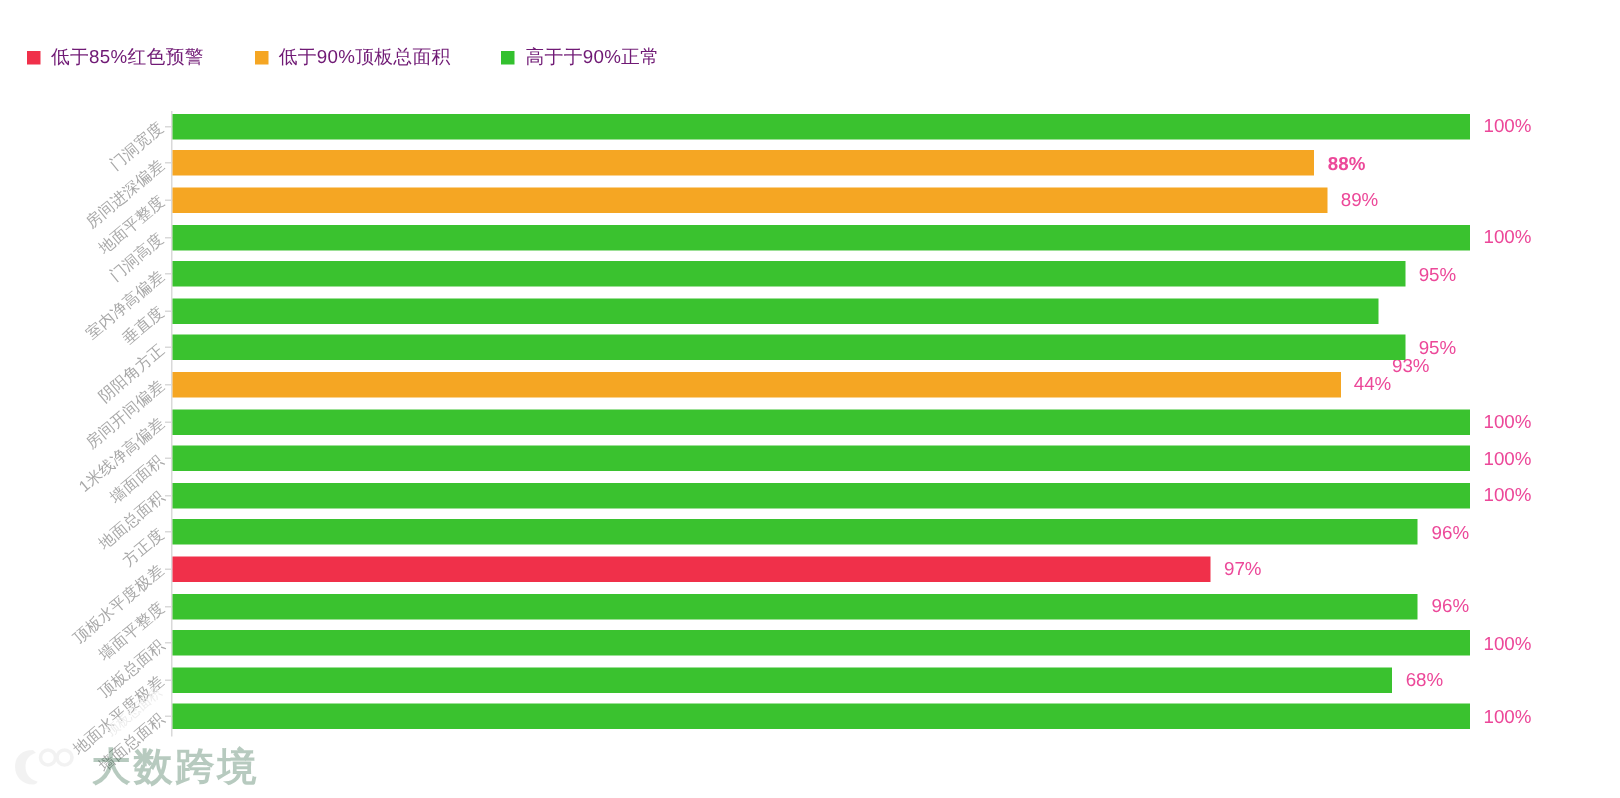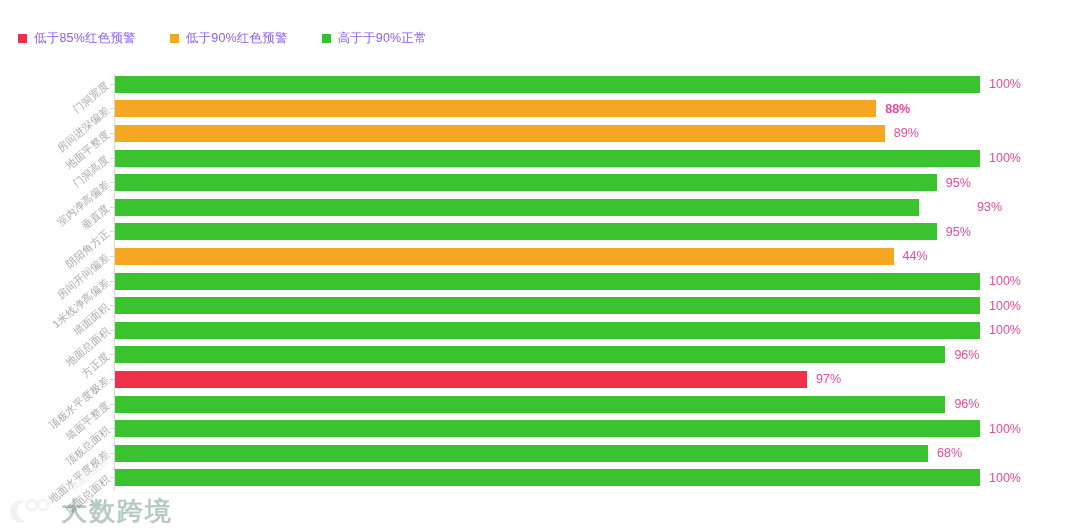--- a/index.html
+++ b/index.html
@@ -32,21 +32,21 @@
     white-space: nowrap;
   }
   .legend-swatch {
     width: 9px;
     height: 9px;
     display: inline-block;
     flex: 0 0 auto;
   }
   .legend-label {
     font-size: 12.5px;
-    color: #8b5cf6;
+    color: #701a75;
     line-height: 1;
     letter-spacing: .2px;
   }
 
   
   .chart {
     position: absolute;
     left: 0;
     top: 62px;
     width: 1080px;
@@ -159,21 +159,21 @@
 </head>
 <body>
 
 <div class="legend">
   <div class="legend-item">
     <span class="legend-swatch" style="background:#f0304a"></span>
     <span class="legend-label">低于85%红色预警</span>
   </div>
   <div class="legend-item">
     <span class="legend-swatch" style="background:#f5a623"></span>
-    <span class="legend-label">低于90%红色预警</span>
+    <span class="legend-label">低于90%顶板总面积</span>
   </div>
   <div class="legend-item">
     <span class="legend-swatch" style="background:#33c12e"></span>
     <span class="legend-label">高于于90%正常</span>
   </div>
 </div>
 
 <div class="chart">
   <div class="axis-line"></div>
   <div class="plot">
@@ -205,21 +205,21 @@
         <div class="row" style="top: 98.4px;">
           <div class="tick"></div>
           <div class="cat-label">室内净高偏差</div>
           <div class="bar" style="width: 821.75px; background: rgb(58, 194, 47);"></div>
           <div class="bar-value" style="left: 830.75px;">95%</div>
         </div>
         <div class="row" style="top: 123px;">
           <div class="tick"></div>
           <div class="cat-label">垂直度</div>
           <div class="bar" style="width: 804.45px; background: rgb(58, 194, 47);"></div>
-          <div class="bar-value" style="left: 862px;">93%</div>
+          <div class="bar-value" style="left: 813px; margin-top: 37px;">93%</div>
         </div>
         <div class="row" style="top: 147.6px;">
           <div class="tick"></div>
           <div class="cat-label">阴阳角方正</div>
           <div class="bar" style="width: 821.75px; background: rgb(58, 194, 47);"></div>
           <div class="bar-value" style="left: 830.75px;">95%</div>
         </div>
         <div class="row" style="top: 172.2px;">
           <div class="tick"></div>
           <div class="cat-label">房间开间偏差</div>

